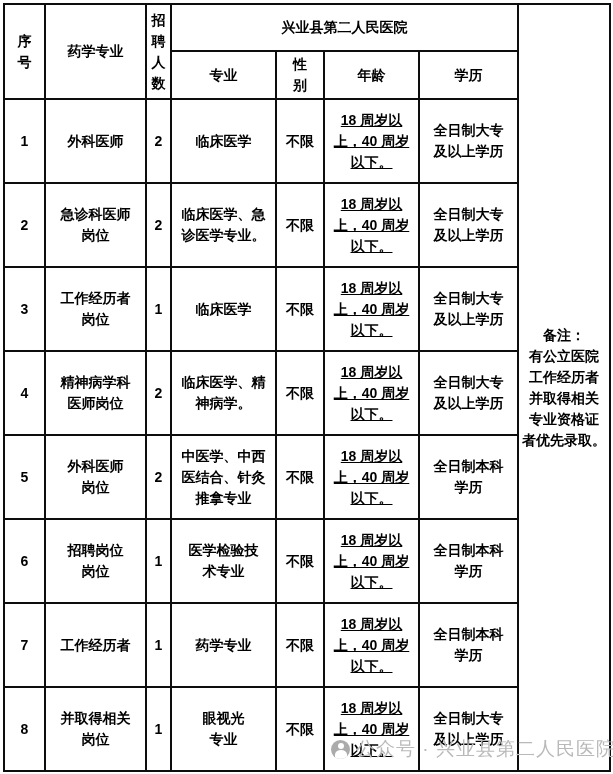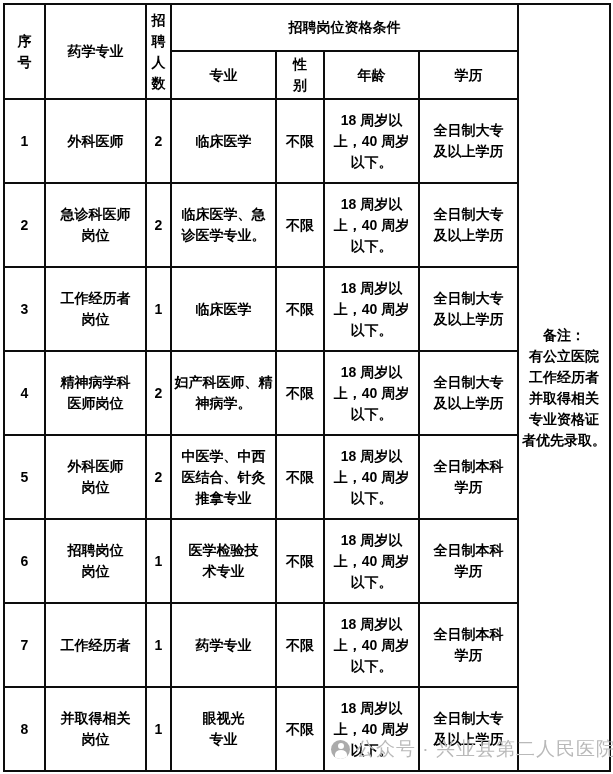--- a/index.html
+++ b/index.html
@@ -29,21 +29,21 @@
     line-height: 1.5;
     text-align: center;
     vertical-align: middle;
     white-space: pre-line;
     padding: 2px 1px;
     overflow: hidden;
   }
   tr.hr1 { height: 47px; }
   tr.hr2 { height: 45px; }
   tr.dr  { height: 84px; }
-  td.age-cell { text-align: left; padding-left: 6px; }
+  td.age-cell { text-align: left; padding-left: 6px; text-decoration: underline; }
   td.count-cell { padding: 0; }
   td.remark-cell { font-size: 13px; line-height: 1.65; padding: 0; }
   
   .watermark {
     position: absolute;
     left: 331px; top: 736px;
     display: flex;
     align-items: center;
     gap: 6px;
     color: #b9b9b9;
@@ -99,21 +99,21 @@
 
     <tbody>
         <tr class="hr1">
       <td rowspan="2">序
 号</td>
       <td rowspan="2">药学专业</td>
       <td rowspan="2" class="count-cell">招
 聘
 人
 数</td>
-      <td colspan="4">招聘岗位资格条件</td>
+      <td colspan="4">兴业县第二人民医院</td>
       <td rowspan="10" class="remark-cell">备注：
 有公立医院
 工作经历者
 并取得相关
 专业资格证
 者优先录取。</td>
     </tr>
 
     <tr class="hr2">
       <td>专业</td>
@@ -163,21 +163,21 @@
 以下。</td>
       <td>全日制大专
 及以上学历</td>
     </tr>
 
     <tr class="dr">
       <td>4</td>
       <td>精神病学科
 医师岗位</td>
       <td class="count-cell">2</td>
-      <td>妇产科医师、精
+      <td>临床医学、精
 神病学。</td>
       <td>不限</td>
       <td class="age-cell">18 周岁以
 上，40 周岁
 以下。</td>
       <td>全日制大专
 及以上学历</td>
     </tr>
 
     <tr class="dr">

